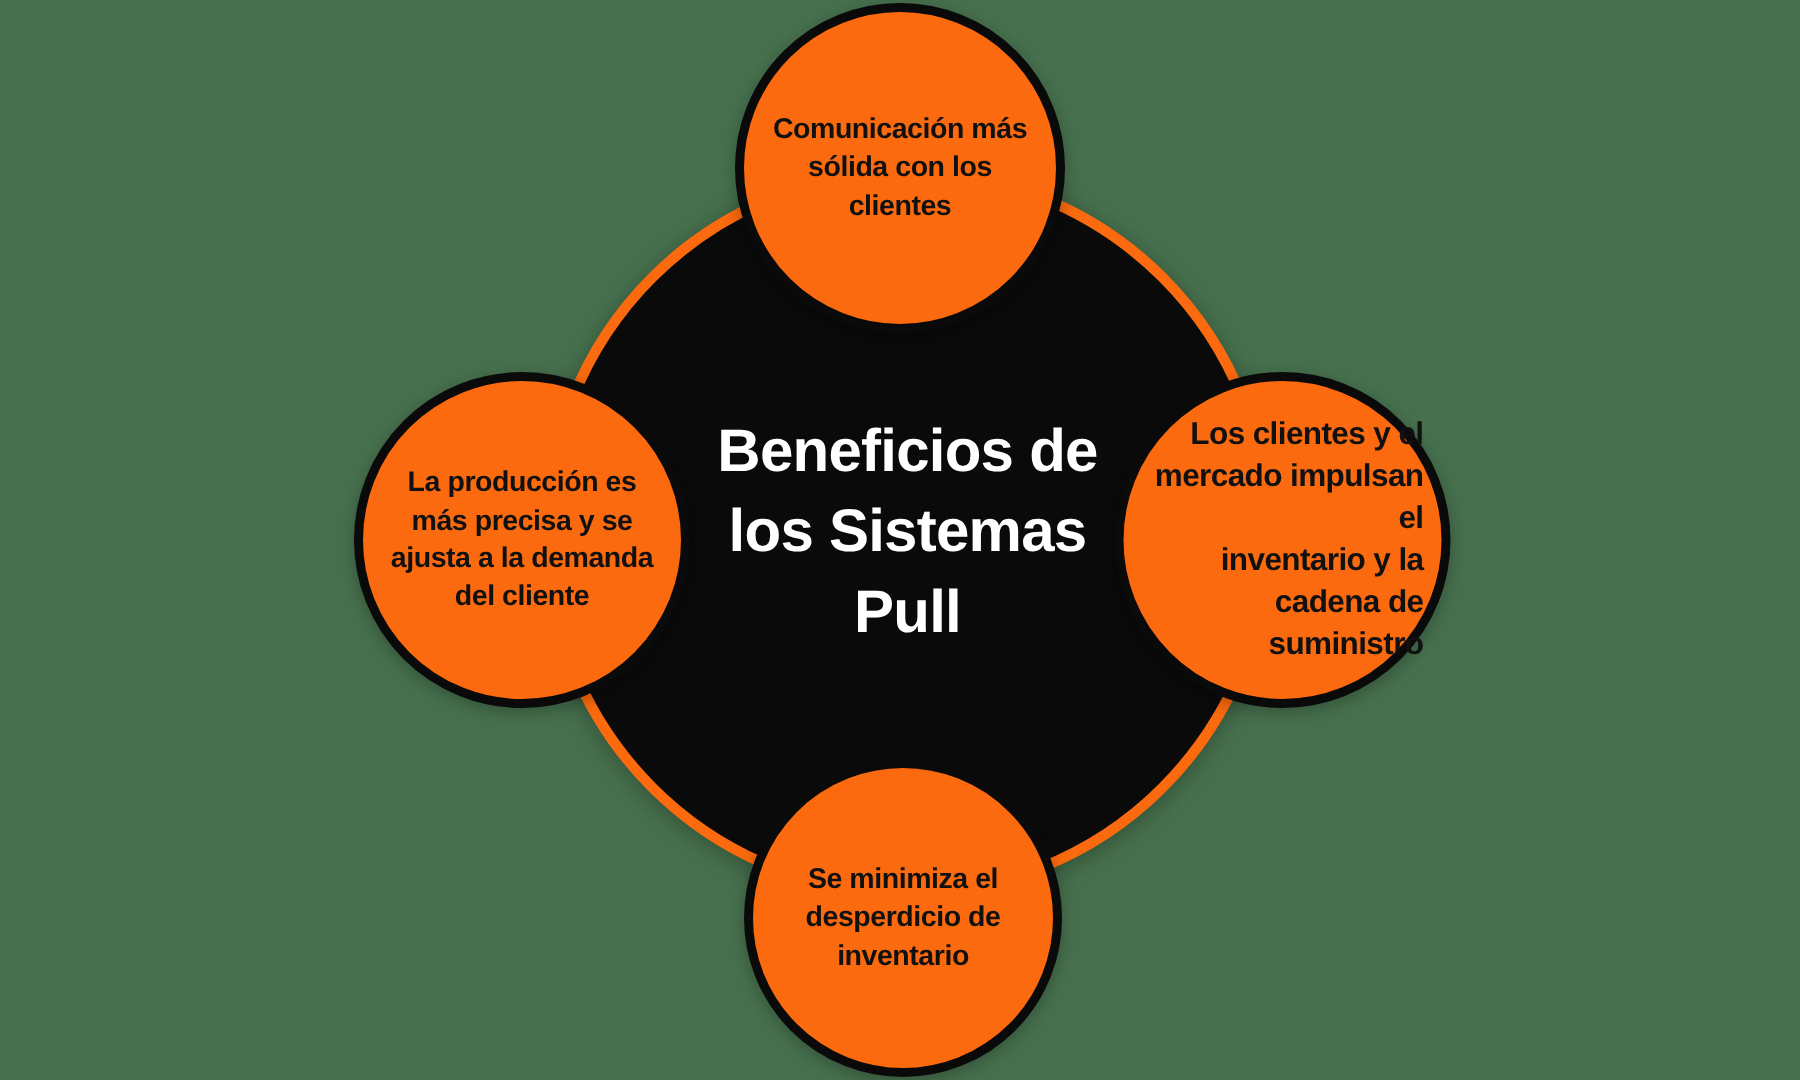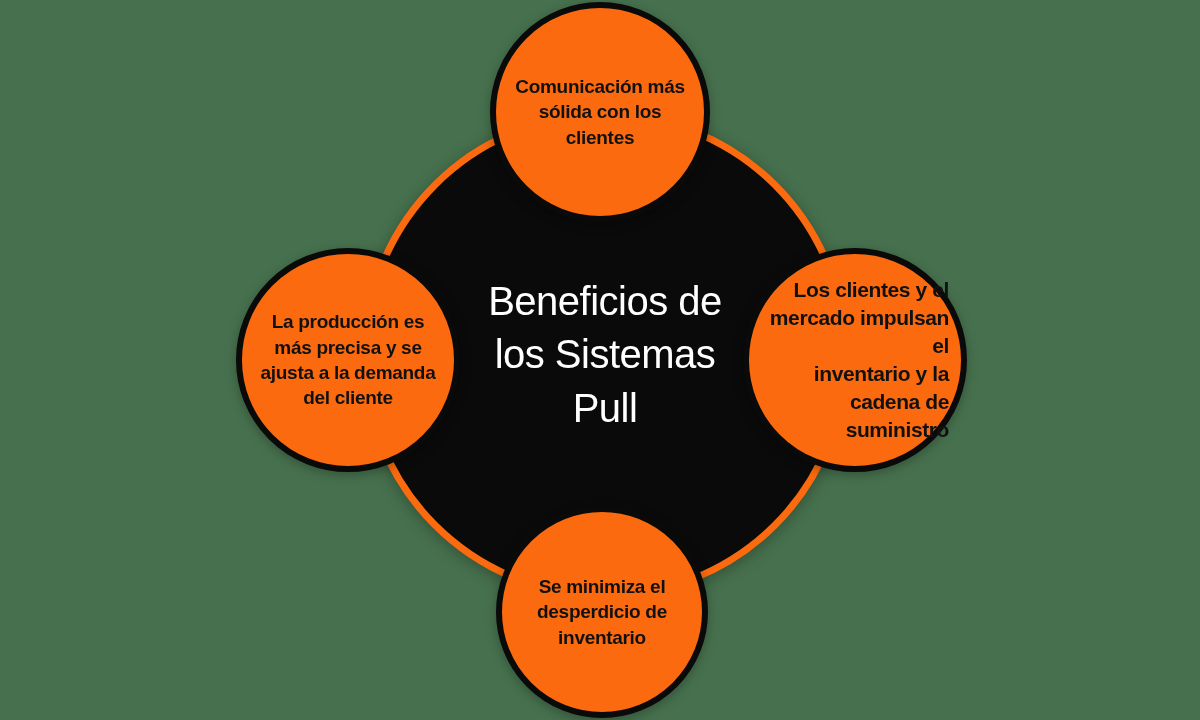--- a/index.html
+++ b/index.html
@@ -35,21 +35,21 @@
     top: 111px;
     width: 488px;
     height: 488px;
     background: var(--black, #0A0A0A);
     border: 7px solid var(--orange, #FB6A0E);
     box-shadow: 0 3px 16px rgba(0,0,0,0.30);
     z-index: 1;
   }
   .title {
     color: var(--title_text, #FFFFFF);
-    font-weight: 400;
+    font-weight: 700;
     font-size: 40px;
     line-height: 1.33;
     letter-spacing: -0.5px;
     white-space: pre-line;
   }
   .node {
     background: var(--orange, #FB6A0E);
     border: 6px solid var(--black, #0A0A0A);
     box-shadow: 0 3px 12px rgba(0,0,0,0.28);
     z-index: 2;

